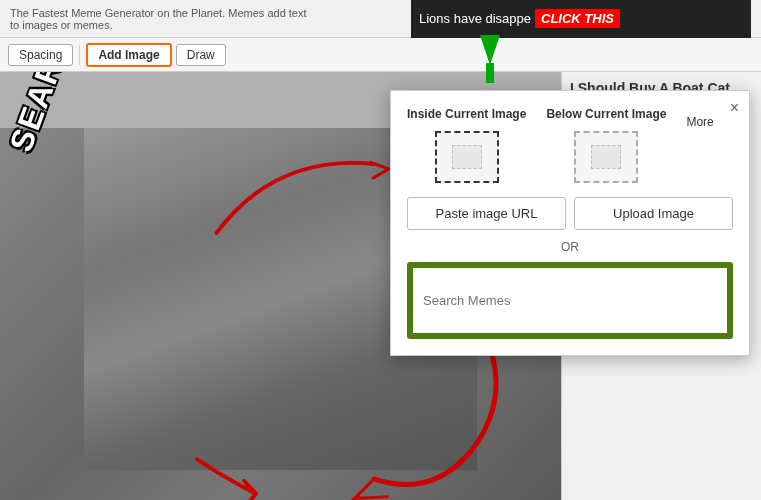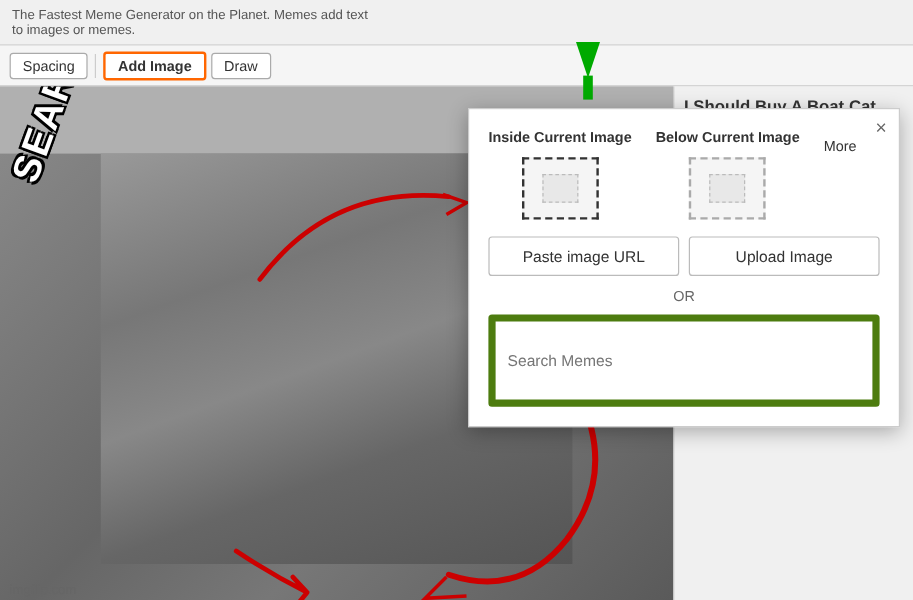--- a/index.html
+++ b/index.html
@@ -287,20 +287,24 @@
       left: 460px;
       z-index: 25;
       pointer-events: none;
     }
   </style>
 </head>
 <body>
 
 <div class="top-bar">
   <span class="top-bar-text">The Fastest Meme Generator on the Planet. Memes add text to images or memes.</span>
+  <div class="ad-banner">
+    <span class="ad-text">Lions have disappe</span>
+    <span class="click-this-badge">CLICK THIS</span>
+  </div>
 </div>
 
 <svg class="green-arrow-svg" width="60" height="55" viewBox="0 0 60 55">
   <polygon points="20,0 40,0 30,30" fill="#00aa00"></polygon>
   <rect x="26" y="28" width="8" height="20" fill="#00aa00"></rect>
 </svg>
 
 <div class="toolbar">
   <button class="toolbar-btn">Spacing</button>
   <span class="toolbar-sep"></span>

